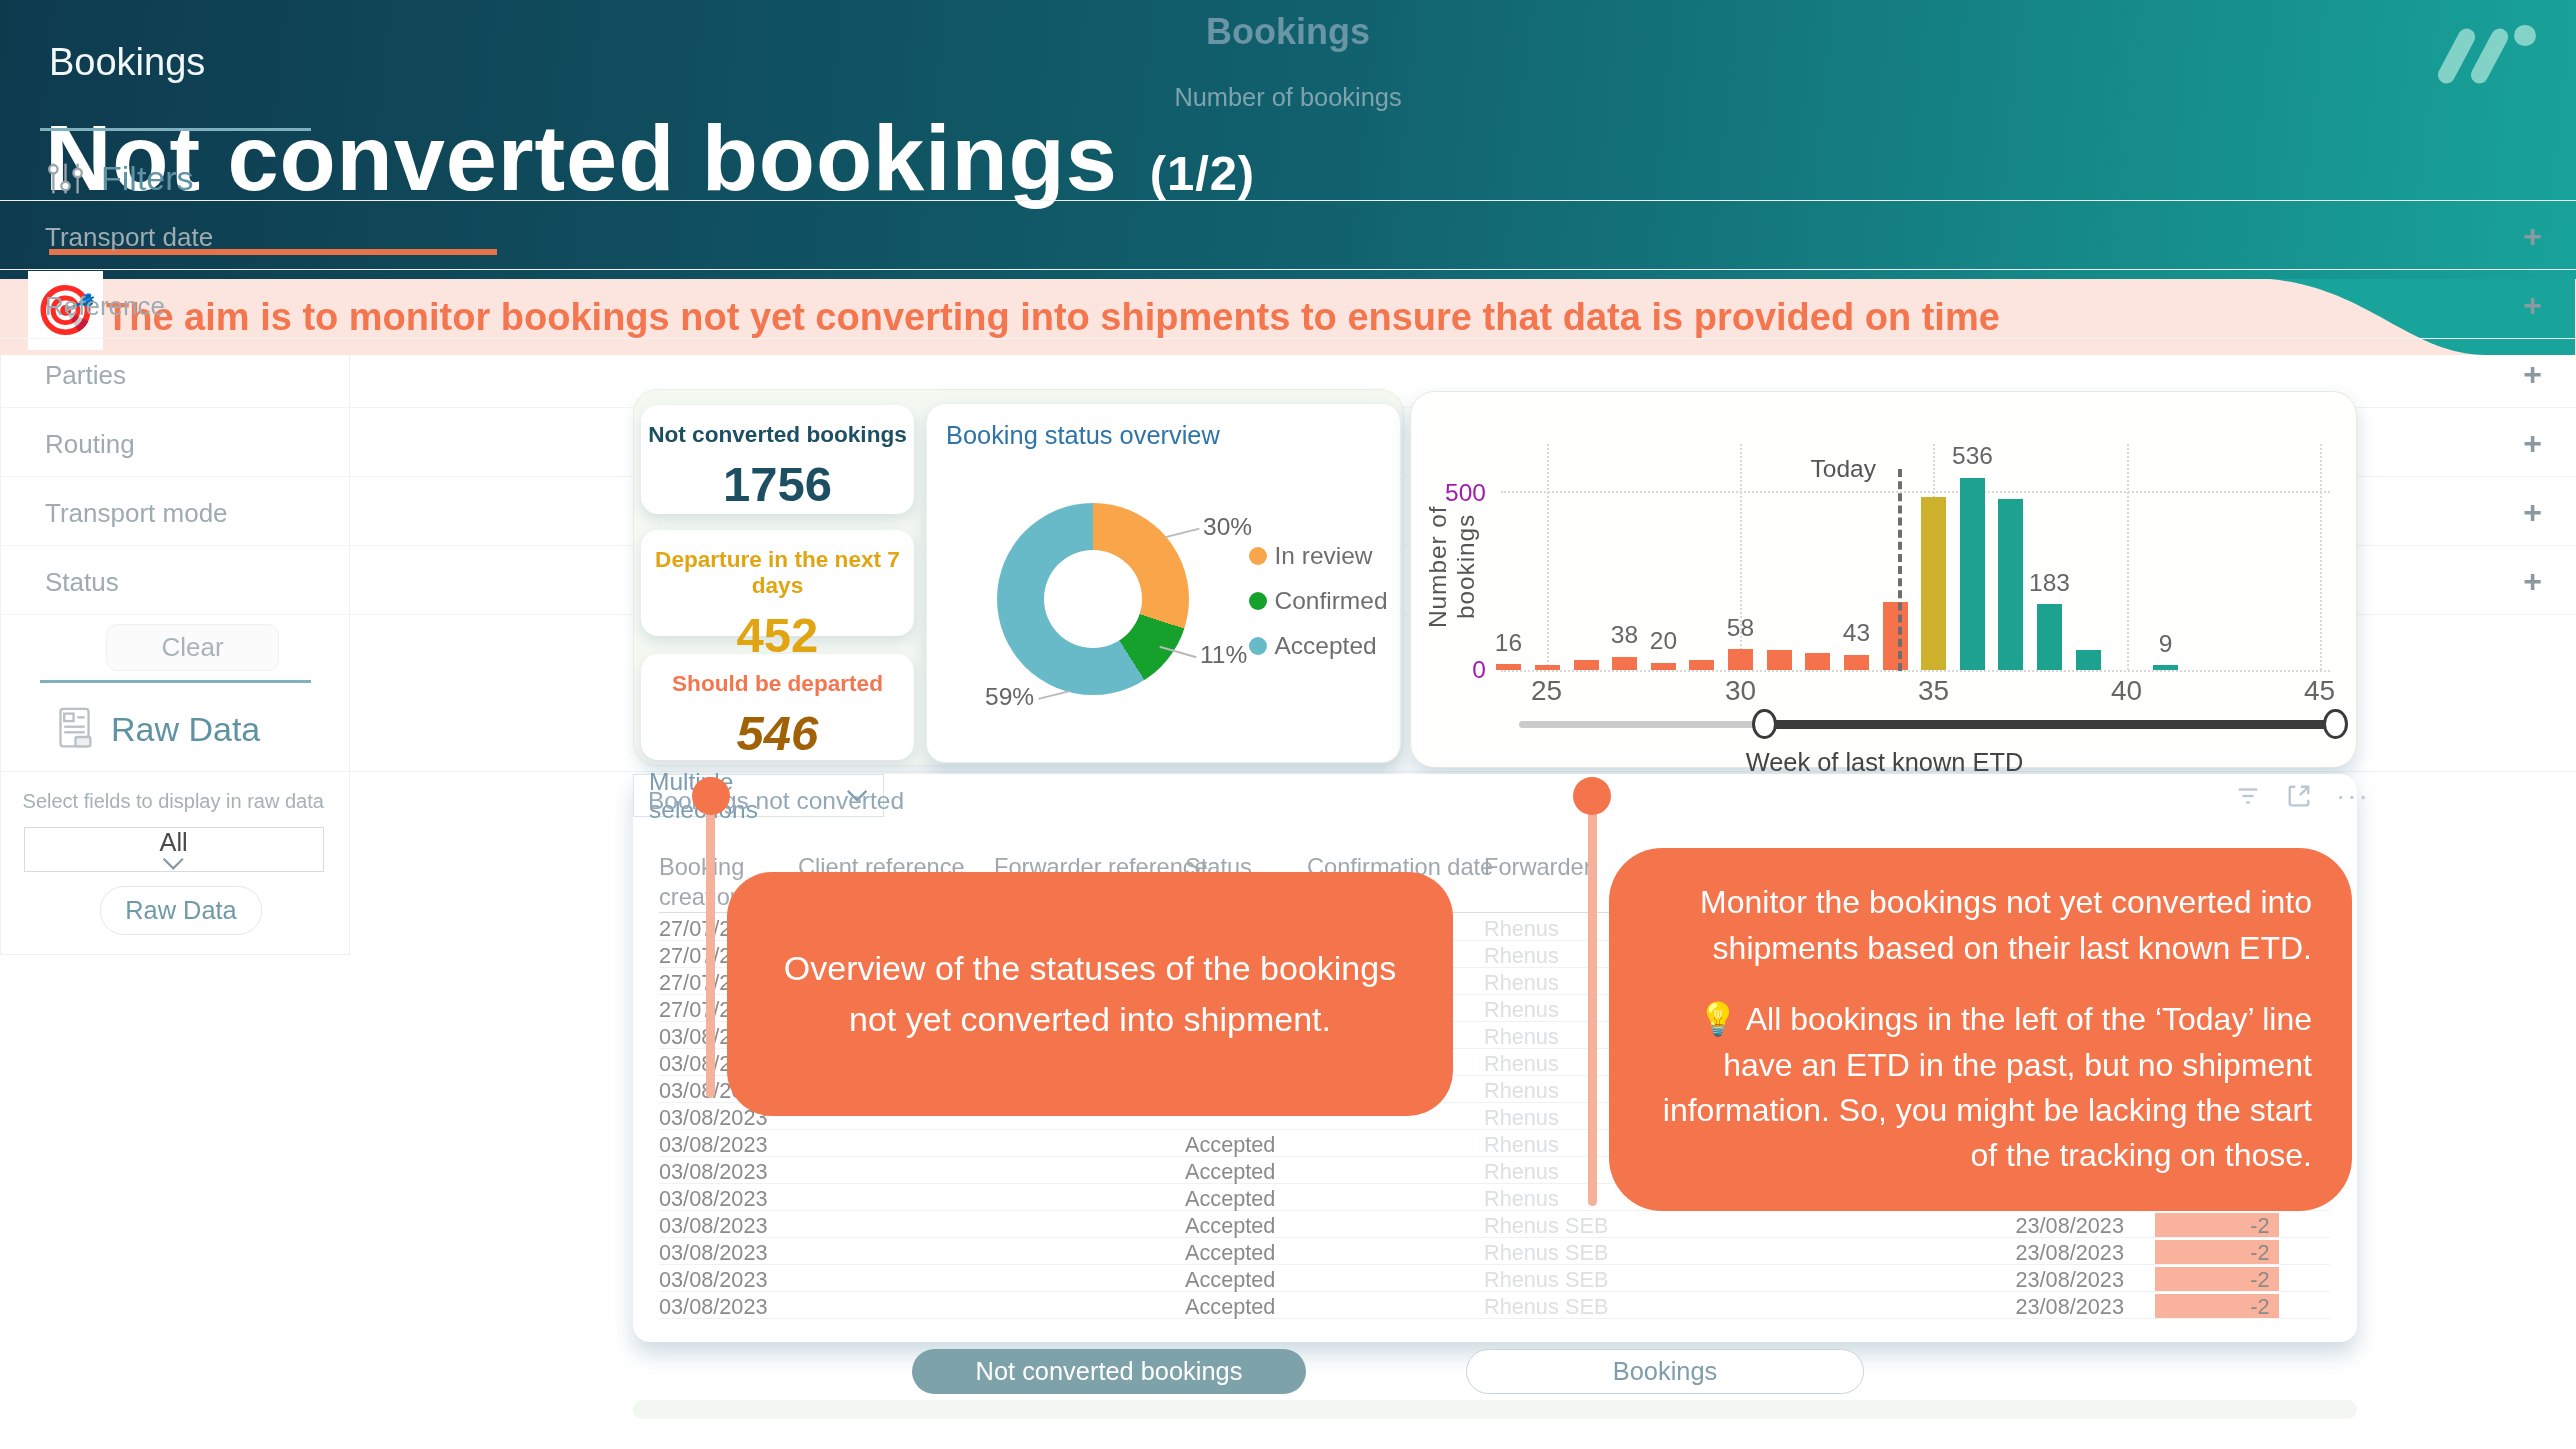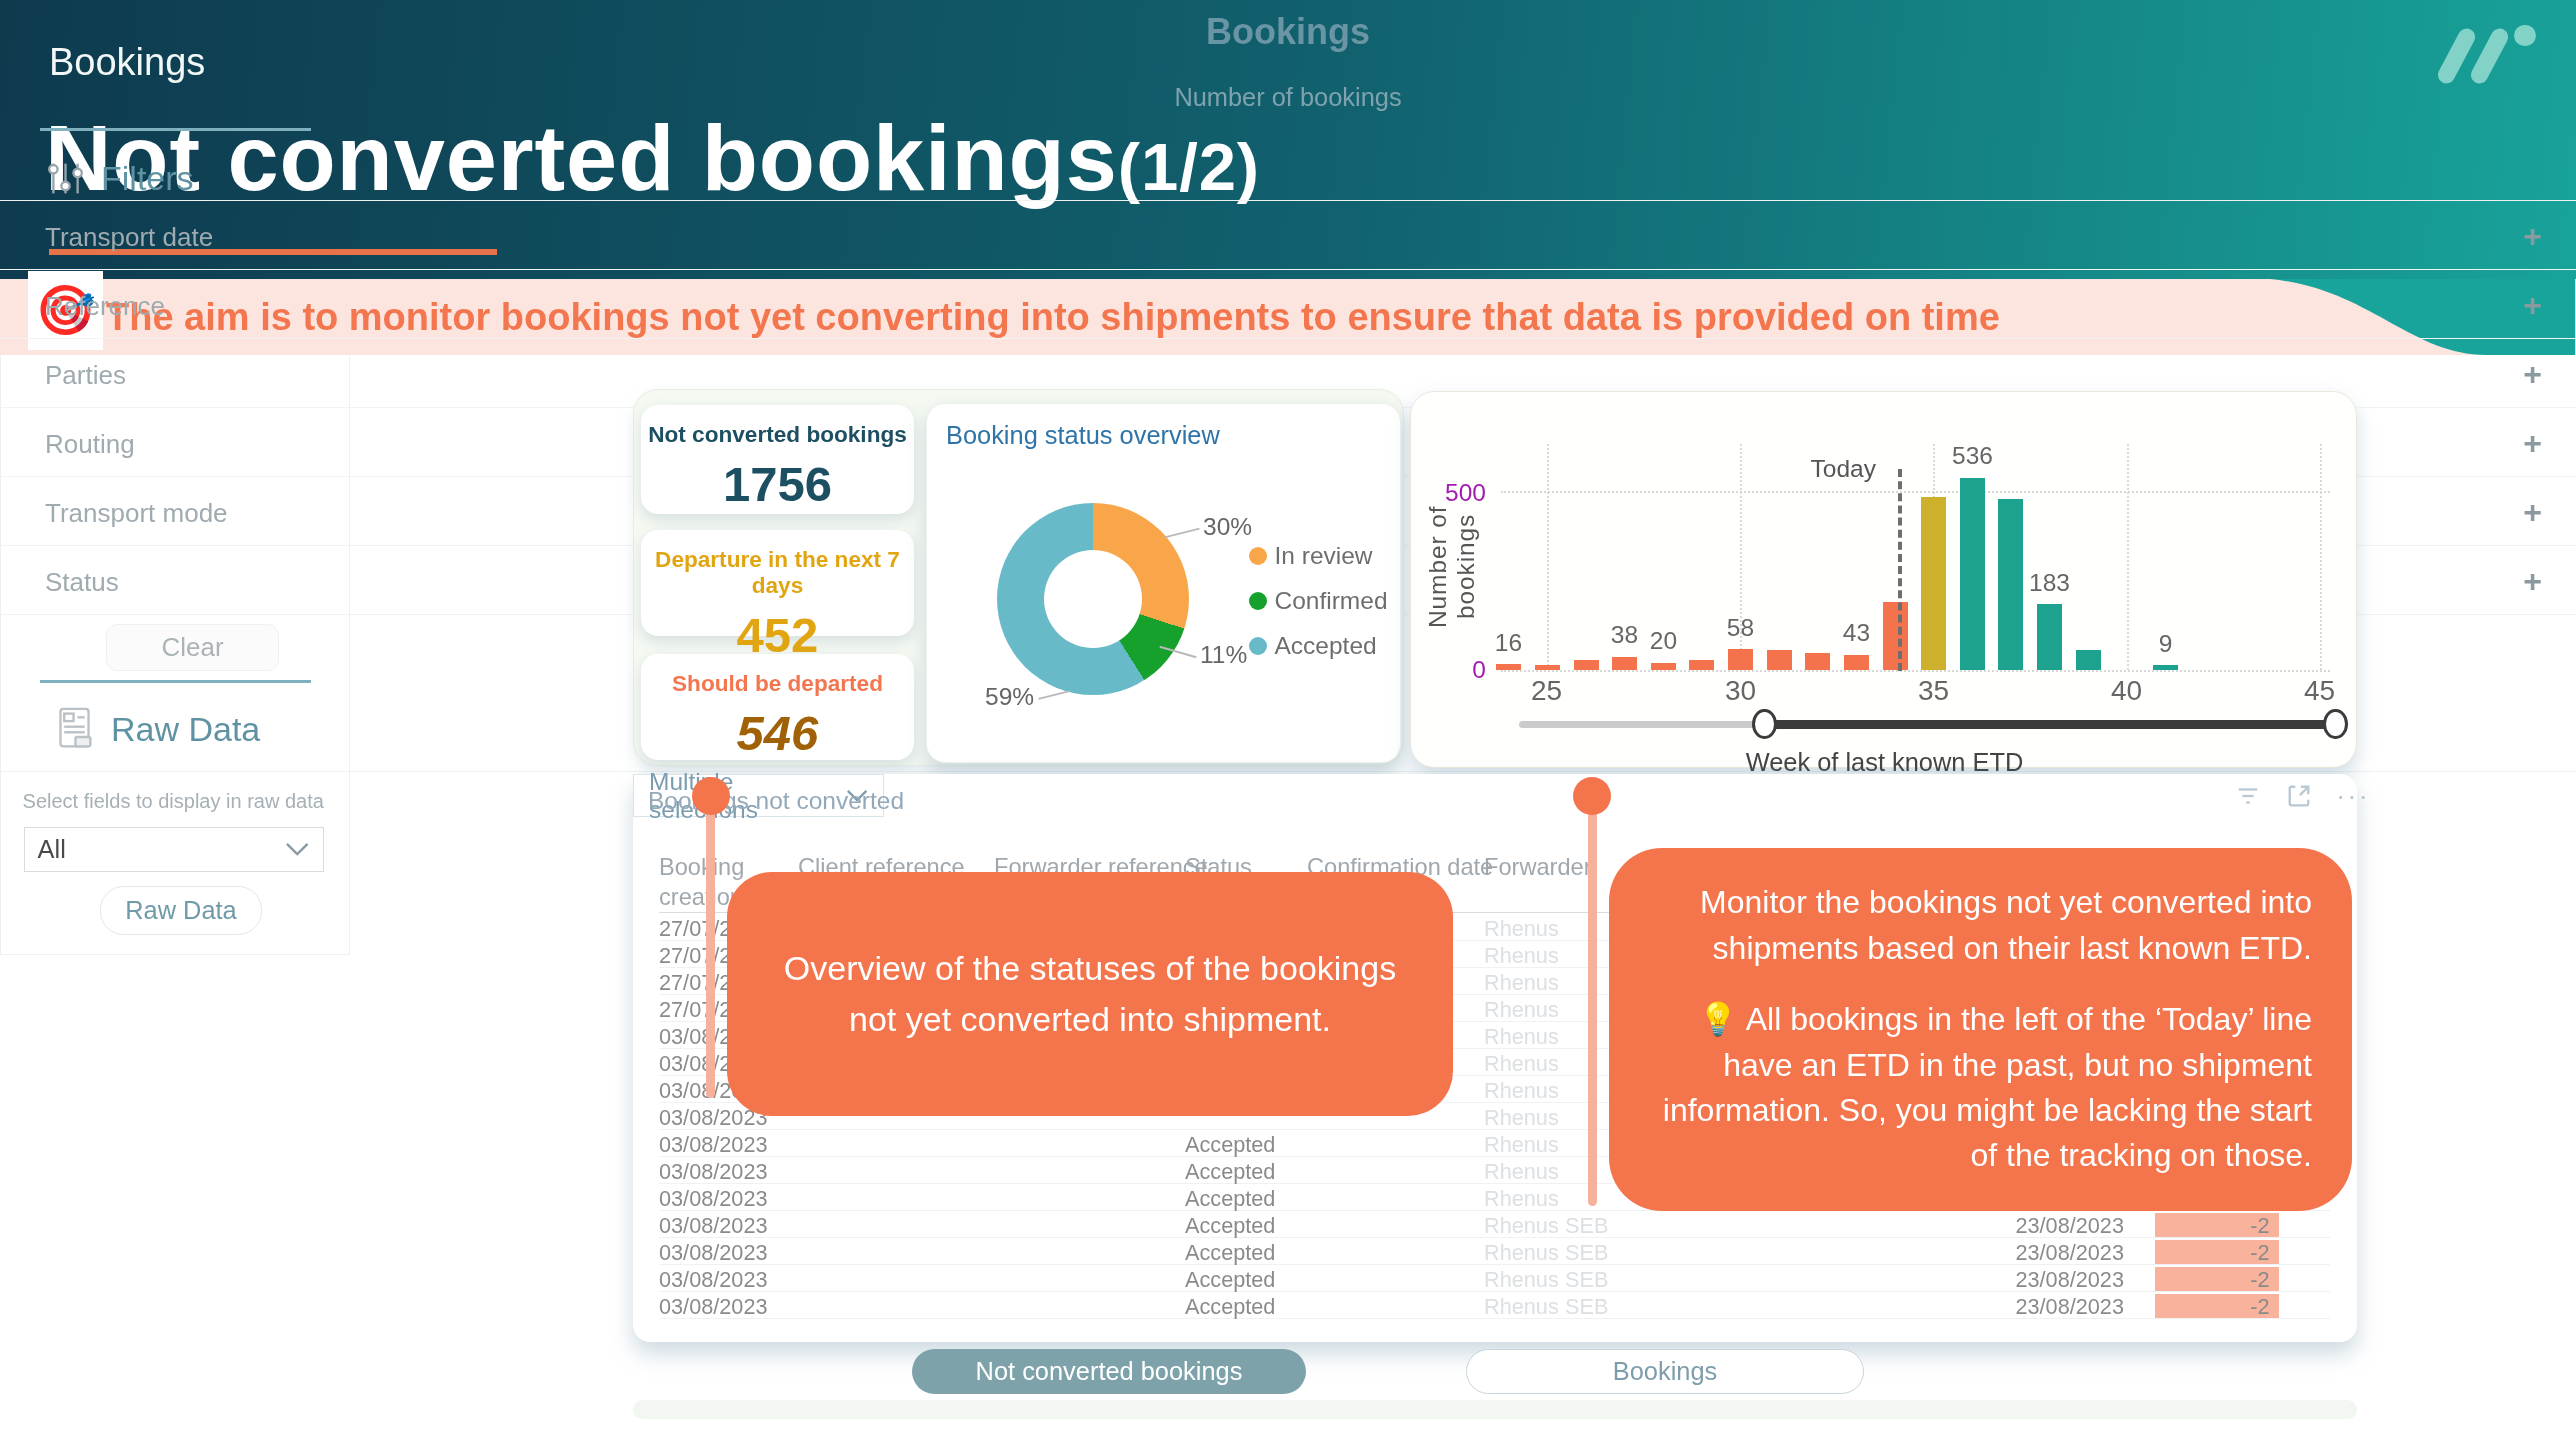--- a/index.html
+++ b/index.html
@@ -3,21 +3,21 @@
 <meta charset="utf-8">
 <style>
   html,body{margin:0;padding:0;background:#ffffff;font-family:"Liberation Sans",sans-serif;}
   #root{position:relative;width:2576px;height:1449px;background:#ffffff;overflow:hidden;}
   .abs{position:absolute;}
 
   
   #hdr{left:0;top:0;width:2576px;height:279px;background:linear-gradient(96deg,#0E3A4E 0%,#11616E 52%,#18A39A 100%);}
   #hdr-breadcrumb{left:49px;top:41px;color:#f2f7f7;font-size:38px;}
   #hdr-title{left:45px;top:106px;color:#ffffff;font-size:92px;font-weight:bold;letter-spacing:0.9px;white-space:nowrap;}
-  #hdr-suffix{font-size:67px;font-weight:bold;margin-left:0;text-align:center;}
+  #hdr-suffix{font-size:49px;font-weight:bold;margin-left:32px;text-align:center;}
   #hdr-underline{left:49px;top:249px;width:448px;height:5.7px;background:#E8724A;}
   .logo-bar{width:17px;height:60px;border-radius:9.4px;background:#8FD8CD;opacity:.9;transform:rotate(28deg);}
   #logo-bar1{left:2448px;top:26px;}
   #logo-bar2{left:2481px;top:26px;}
   #logo-dot{left:2514px;top:24.5px;width:21.7px;height:21.7px;border-radius:50%;background:#8FD8CD;opacity:.9;}
   #hdr-wave{right:0;top:279px;}
 
   
   #banner{left:0;top:279px;width:2576px;height:76px;background:#FCE5DE;}
   #banner-icon-box{left:28px;top:271px;width:75px;height:79px;background:#ffffff;display:flex;align-items:center;justify-content:center;font-size:49px;}
@@ -32,21 +32,21 @@
   #sb-divider0{left:0;top:200px;width:100%;height:0.9px;background:#F0F2F2;}
   #filter-list{left:0;top:201px;width:100%;}
   .filter-row{position:relative;height:68px;border-bottom:0.9px solid #F2F4F4;}
   .f-label{position:absolute;left:45px;top:21px;color:#9FABB0;font-size:26px;}
   .f-plus{position:absolute;right:34px;top:17px;color:#8B9AA0;font-size:32px;font-weight:bold;}
   #sb-clear{left:106px;top:624px;width:171px;height:45px;background:#FBFBFB;border:0.9px solid #F0F0F0;border-radius:11.3px;color:#AAB4B8;font-size:26px;display:flex;align-items:center;justify-content:center;}
   #sb-line2{left:40px;top:680px;width:271px;height:2.8px;background:#7FB0BD;}
   #sb-rawdata{left:53px;top:705px;display:flex;align-items:center;gap:15px;color:#5F93A3;font-size:34px;}
   #sb-divider-raw{left:0;top:771px;width:100%;height:0.9px;background:#F0F2F2;}
   #sb-selectlabel{left:22.6px;top:790px;width:311px;color:#A6B0B5;font-size:20px;}
-  #sb-all{left:23.6px;top:827px;width:300px;height:45px;border:0.9px solid #D8DCDE;background:#ffffff;box-sizing:border-box;display:flex;align-items:center;justify-content:space-between;padding:0 13px;color:#4A4A4A;font-size:25.4px;}
+  #sb-all{left:23.6px;top:827px;width:300px;height:45px;border:0.9px solid #D8DCDE;background:#ffffff;box-sizing:border-box;display:flex;align-items:center;justify-content:space-between;padding:0 13px;color:#4A4A4A;font-size:25.4px;flex-direction:column;}
   #sb-rawbtn{left:100px;top:886px;width:160px;height:47px;border:0.9px solid #E4E7E8;border-radius:23.6px;color:#6F9AA8;font-size:25.4px;display:flex;align-items:center;justify-content:center;background:#fff;}
 
   
   #kpi-panel{left:633px;top:389px;width:771px;height:377px;background:#F5F9F2;border:1.9px solid #E7EEE3;border-radius:24.5px;box-sizing:border-box;box-shadow:0 7.5px 15px rgba(150,175,190,.18);}
   .kpi-card{position:absolute;left:7.5px;width:273px;background:#ffffff;border-radius:17px;box-shadow:0 5.7px 13px rgba(140,165,180,.28);text-align:center;}
   .kpi-label{font-size:22.6px;font-weight:bold;margin-top:17px;}
   .kpi-value{font-size:49px;font-weight:bold;margin-top:7.5px;}
   #donut-card{left:926px;top:403px;width:475px;height:360px;background:#ffffff;border:0.9px solid #EDF1EA;border-radius:19px;box-shadow:0 9.4px 19px rgba(126,160,180,.35);box-sizing:border-box;}
   #donut-title{left:19px;top:17px;color:#2E74A8;font-size:25.4px;}
   #donut{left:70px;top:99px;width:192px;height:192px;border-radius:50%;}

